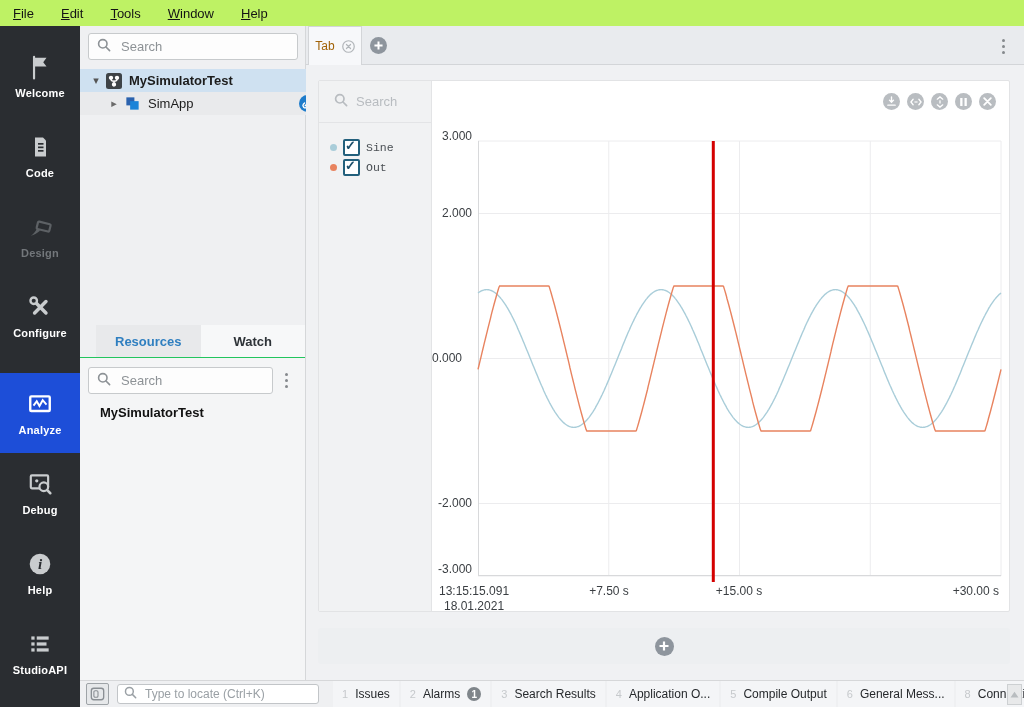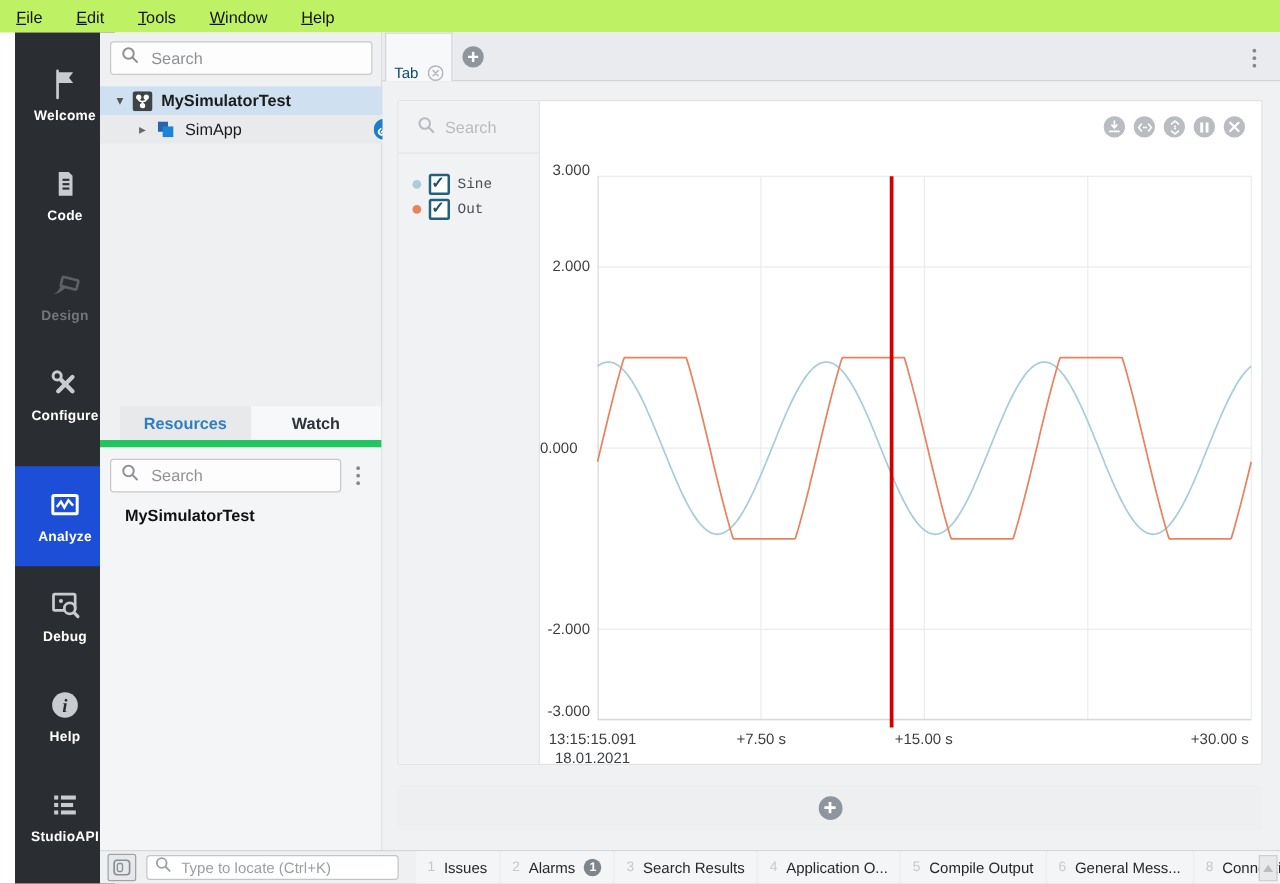--- a/index.html
+++ b/index.html
@@ -4,21 +4,21 @@
 <style>
   html,body{margin:0;padding:0;background:#888;}
   .app{position:relative;width:1024px;height:707px;background:#ffffff;overflow:hidden;
        font-family:"Liberation Sans",sans-serif;-webkit-font-smoothing:antialiased;}
   
   .menubar{position:absolute;top:0;left:0;right:0;height:26px;background:#bef264;display:flex;
            align-items:center;padding-left:13px;gap:27px;font-size:13px;color:#141414;}
   .menu-item{cursor:default;}
   .mn{text-decoration:underline;}
   
-  .sidebar{position:absolute;top:26px;left:12px;width:80px;bottom:0;background:#2a2d31;
+  .sidebar{position:absolute;top:26px;left:0;width:80px;bottom:0;background:#2a2d31;
            display:flex;flex-direction:column;padding-top:10px;box-sizing:border-box;}
   .side-item{height:80px;display:flex;flex-direction:column;align-items:center;justify-content:center;gap:7px;}
   .side-item.selected{background:#1d4ed8;margin-top:17px;}
   .side-label{font-size:11px;font-weight:bold;color:#ffffff;letter-spacing:.2px;}
   .side-item.disabled .side-label{color:#73777b;}
   .side-icon{width:30px;height:26px;display:flex;align-items:center;justify-content:center;}
   
   .left-panel{position:absolute;left:80px;top:26px;width:226px;bottom:27px;background:#eff0f2;
               border-right:1px solid #d5d7d9;box-sizing:border-box;}
   .searchbox{position:absolute;height:27px;background:#fdfdfd;border:1px solid #c7cacc;border-radius:3px;
@@ -28,36 +28,36 @@
   .searchbox input::placeholder{color:#8d9296;}
   .sb1{left:8px;top:7px;width:210px;}
   .tree-row{position:absolute;left:0;width:100%;height:23px;display:flex;align-items:center;font-size:13px;color:#1c1c1c;}
   .tree-row.selected{background:#cfe1f1;}
   .row-simapp{background:#e9eaec;}
   .caret{font-size:11px;color:#555;width:12px;text-align:center;}
   .tree-label{margin-left:7px;}
   .bold{font-weight:bold;}
   
   .res-tabs{position:absolute;left:0;top:299px;width:100%;height:33px;display:flex;
-            border-bottom:6px solid #22c55e;box-sizing:border-box;padding-left:16px;}
+            border-bottom:1px solid #22c55e;box-sizing:border-box;padding-left:16px;}
   .res-tab{flex:1;display:flex;align-items:center;justify-content:center;font-size:13px;font-weight:bold;}
   .res-tab.active{background:#e8e9eb;color:#2f7fc0;}
   .res-tab.inactive{background:#f7f8f9;color:#2e3338;}
   .panel-bottom{position:absolute;left:0;top:332px;bottom:0;width:100%;background:#f4f5f6;}
   .sb2{left:8px;top:9px;width:185px;}
   .kebab{display:flex;flex-direction:column;gap:3px;align-items:center;justify-content:center;width:14px;height:22px;}
   .kebab i{width:3px;height:3px;border-radius:50%;background:#85898d;}
   .kebab.k2{position:absolute;right:12px;top:11px;}
   .res-item{position:absolute;left:20px;top:47px;font-size:13px;font-weight:bold;color:#111;}
   
   .main{position:absolute;left:306px;top:26px;right:0;bottom:27px;background:#f0f1f3;}
   .tabstrip{position:absolute;left:0;top:0;right:0;height:39px;background:#e9ebee;border-bottom:1px solid #d3d5d8;box-sizing:border-box;}
   .doc-tab{position:absolute;left:2px;top:0;height:39px;width:54px;background:#f7f8fa;
-           border:1px solid #d3d5d8;border-bottom:none;box-sizing:border-box;display:flex;align-items:flex-end;
-           justify-content:center;gap:7px;font-size:12px;color:#0c4a6e;}
+           border:1px solid #d3d5d8;border-bottom:none;box-sizing:border-box;display:flex;align-items:center;
+           justify-content:center;gap:7px;font-size:12px;color:#a16207;}
   .circle-btn{border-radius:50%;display:flex;align-items:center;justify-content:center;}
   .plus-tab{position:absolute;left:64px;top:11px;width:17px;height:17px;background:#8e959d;}
   .kebab-strip{position:absolute;right:14px;top:9px;}
   
   .chart-card{position:absolute;left:12px;top:54px;width:692px;height:532px;background:#fff;
               border:1px solid #e2e3e5;border-radius:2px;box-sizing:border-box;}
   .legend-col{position:absolute;left:0;top:0;width:113px;height:100%;background:#f1f2f3;border-right:1px solid #e3e4e6;box-sizing:border-box;}
   .legend-search{height:42px;border-bottom:1px solid #e3e4e6;display:flex;align-items:center;gap:8px;
                  padding-left:15px;color:#b8bcc0;font-size:13px;box-sizing:border-box;}
   .legend-list{padding-top:14px;}

